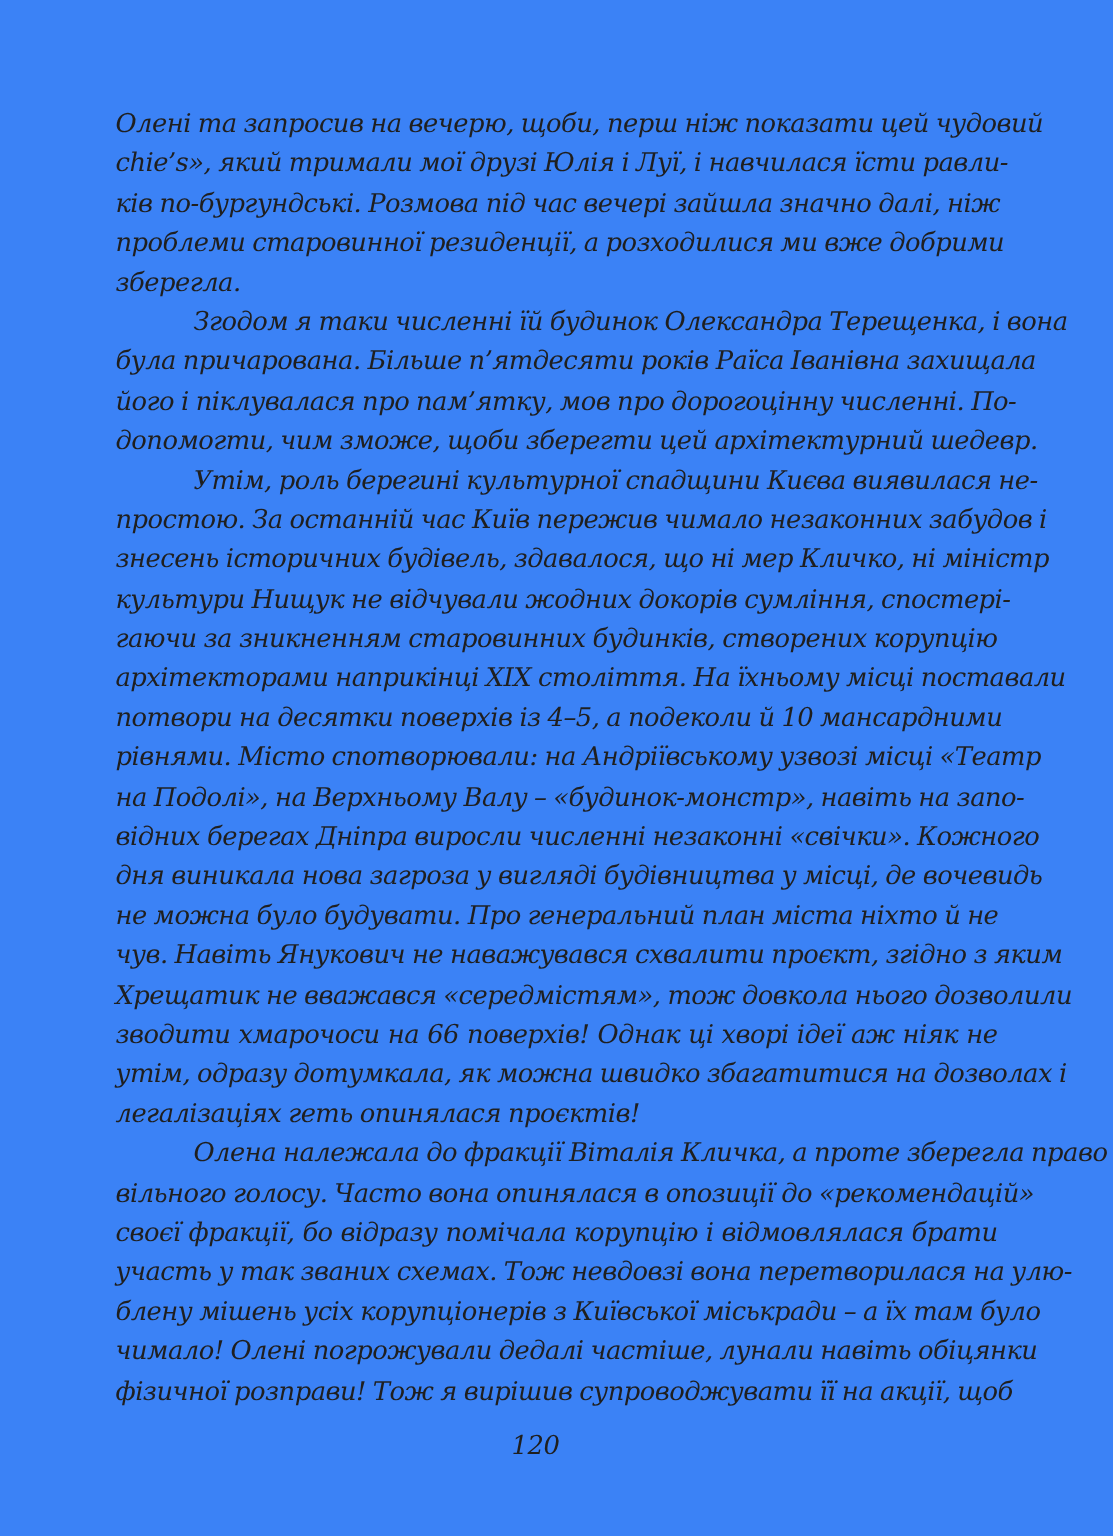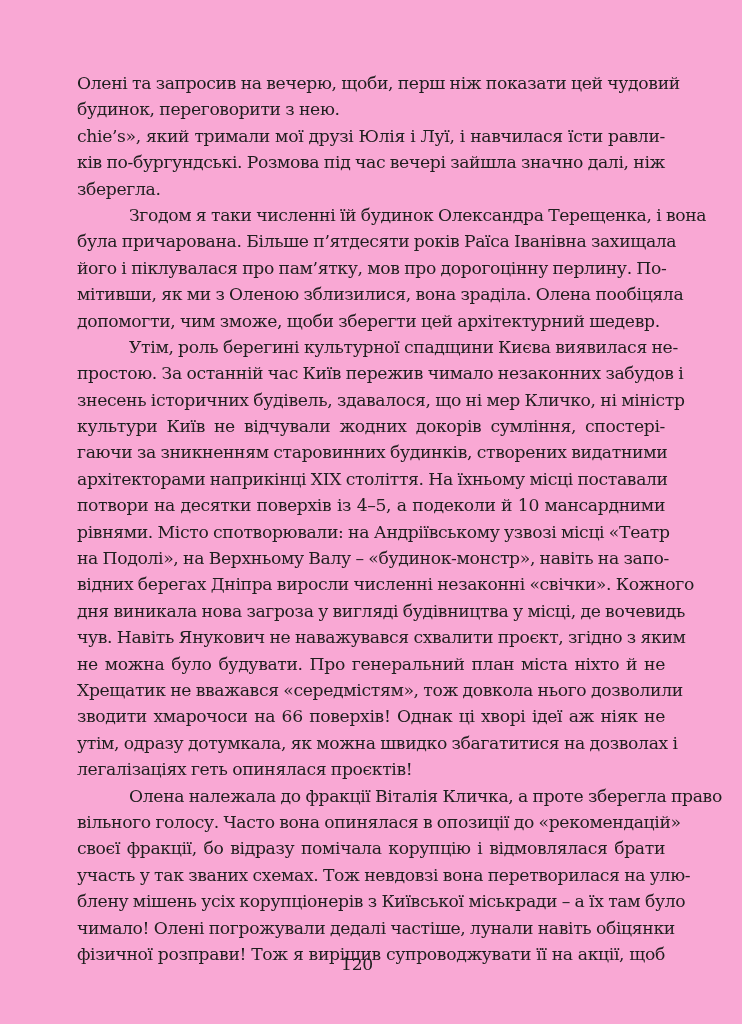--- a/index.html
+++ b/index.html
@@ -14,21 +14,22 @@
       overflow: hidden;
       font-family: "DejaVu Serif", "Liberation Serif", serif;
       color: #1f1f1f;
     }
     .page {
       position: absolute;
       left: 0;
       top: 0;
       width: 742px;
       height: 1024px;
-      background: #f9a8d4;
+      background: #3b82f6;
+      font-style: italic;
     }
     .text-block {
       position: absolute;
       left: 77px;
       top: 70px;
       width: 588px;
     }
     .line {
       display: block;
       height: 26.4px;
@@ -57,45 +58,44 @@
       letter-spacing: -0.3px;
     }
   </style>
 </head>
 <body>
 
 <div class="page">
   <div class="text-block">
 
     <span class="line">Олені та запросив на вечерю, щоби, перш ніж показати цей чудовий</span>
-    <span class="line last">будинок, переговорити з нею.</span>
 
     <span class="line">chie’s», який тримали мої друзі Юлія і Луї, і навчилася їсти равли-</span>
     <span class="line">ків по-бургундські. Розмова під час вечері зайшла значно далі, ніж</span>
+    <span class="line">проблеми старовинної резиденції, а розходилися ми вже добрими</span>
     <span class="line last">зберегла.</span>
 
     <span class="line indent">Згодом я таки численні їй будинок Олександра Терещенка, і вона</span>
     <span class="line">була причарована. Більше п’ятдесяти років Раїса Іванівна захищала</span>
-    <span class="line">його і піклувалася про пам’ятку, мов про дорогоцінну перлину. По-</span>
-    <span class="line">мітивши, як ми з Оленою зблизилися, вона зраділа. Олена пообіцяла</span>
+    <span class="line">його і піклувалася про пам’ятку, мов про дорогоцінну численні. По-</span>
     <span class="line last">допомогти, чим зможе, щоби зберегти цей архітектурний шедевр.</span>
 
     <span class="line indent">Утім, роль берегині культурної спадщини Києва виявилася не-</span>
     <span class="line">простою. За останній час Київ пережив чимало незаконних забудов і</span>
     <span class="line">знесень історичних будівель, здавалося, що ні мер Кличко, ні міністр</span>
-    <span class="line">культури Київ не відчували жодних докорів сумління, спостері-</span>
-    <span class="line">гаючи за зникненням старовинних будинків, створених видатними</span>
+    <span class="line">культури Нищук не відчували жодних докорів сумління, спостері-</span>
+    <span class="line">гаючи за зникненням старовинних будинків, створених корупцію</span>
     <span class="line">архітекторами наприкінці XIX століття. На їхньому місці поставали</span>
     <span class="line">потвори на десятки поверхів із 4–5, а подеколи й 10 мансардними</span>
     <span class="line">рівнями. Місто спотворювали: на Андріївському узвозі місці «Театр</span>
     <span class="line">на Подолі», на Верхньому Валу – «будинок-монстр», навіть на запо-</span>
     <span class="line">відних берегах Дніпра виросли численні незаконні «свічки». Кожного</span>
     <span class="line">дня виникала нова загроза у вигляді будівництва у місці, де вочевидь</span>
+    <span class="line">не можна було будувати. Про генеральний план міста ніхто й не</span>
     <span class="line">чув. Навіть Янукович не наважувався схвалити проєкт, згідно з яким</span>
-    <span class="line">не можна було будувати. Про генеральний план міста ніхто й не</span>
     <span class="line">Хрещатик не вважався «середмістям», тож довкола нього дозволили</span>
     <span class="line">зводити хмарочоси на 66 поверхів! Однак ці хворі ідеї аж ніяк не</span>
     <span class="line">утім, одразу дотумкала, як можна швидко збагатитися на дозволах і</span>
     <span class="line last">легалізаціях геть опинялася проєктів!</span>
 
     <span class="line indent">Олена належала до фракції Віталія Кличка, а проте зберегла право</span>
     <span class="line">вільного голосу. Часто вона опинялася в опозиції до «рекомендацій»</span>
     <span class="line">своєї фракції, бо відразу помічала корупцію і відмовлялася брати</span>
     <span class="line">участь у так званих схемах. Тож невдовзі вона перетворилася на улю-</span>
     <span class="line">блену мішень усіх корупціонерів з Київської міськради – а їх там було</span>

